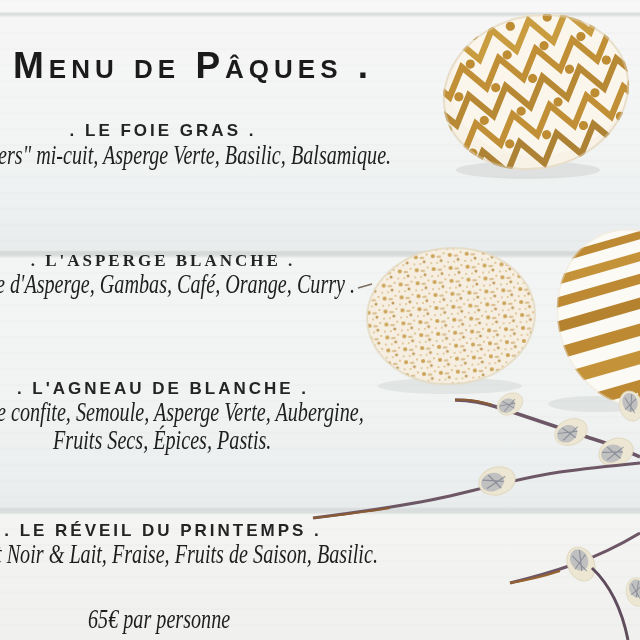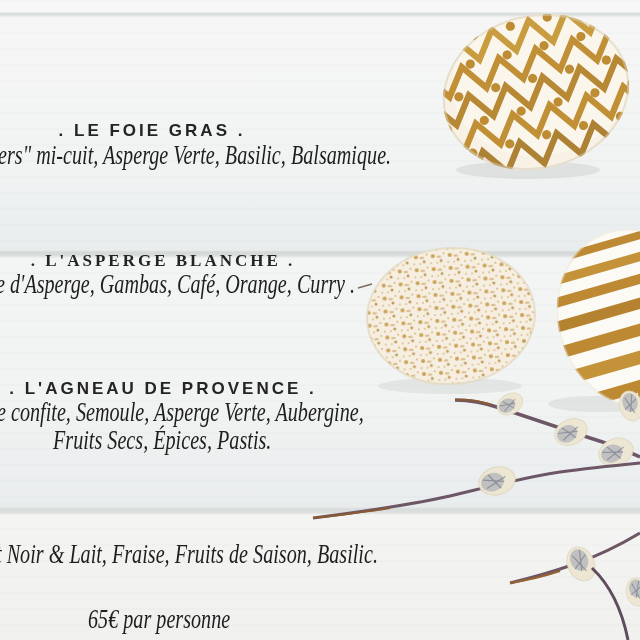--- a/index.html
+++ b/index.html
@@ -141,27 +141,29 @@
       <use href="#catkin" transform="translate(497,481) rotate(-15) scale(1.15)"></use>
 
       <path d="M510,583 C535,577 555,571 575,564 C600,555 620,545 640,533" stroke="#6d5665" stroke-width="3.2"></path>
       <path d="M510,583 C528,580 545,576 560,571" stroke="#96622f" stroke-width="2.2"></path>
       <use href="#catkin" transform="translate(581,564) rotate(65) scale(1.1)"></use>
       <path d="M592,568 C610,585 622,610 628,640" stroke="#5f4c5c" stroke-width="3"></path>
       <use href="#catkin" transform="translate(637,592) rotate(80) scale(0.9)"></use>
     </g>
   </svg>
 
+  <h1 class="txt title">Menu de Pâques .</h1>
 
-  <div class="txt sec-title" style="left:152px;top:122px;">. LE FOIE GRAS .</div>
+  <div class="txt sec-title" style="left:163px;top:122px;">. LE FOIE GRAS .</div>
   <div class="txt desc" style="left:-2px;top:141px;">ers" mi-cuit, Asperge Verte, Basilic, Balsamique.</div>
 
   <div class="txt sec-title" style="left:163px;top:252px;font-family:Liberation Serif, serif;">. L'ASPERGE BLANCHE .</div>
   <div class="txt desc" style="left:-4px;top:270px;">e d'Asperge, Gambas, Café, Orange, Curry .</div>
 
-  <div class="txt sec-title" style="left:163px;top:380px;">. L'AGNEAU DE PROVENCE .</div>
+  <div class="txt sec-title" style="left:163px;top:380px;">. L'AGNEAU DE BLANCHE .</div>
   <div class="txt desc" style="left:-3px;top:398px;">e confite, Semoule, Asperge Verte, Aubergine,</div>
   <div class="txt desc" style="left:53px;top:426px;">Fruits Secs, Épices, Pastis.</div>
 
+  <div class="txt sec-title" style="left:163px;top:522px;">. LE RÉVEIL DU PRINTEMPS .</div>
   <div class="txt desc" style="left:-4px;top:540px;">t Noir &amp; Lait, Fraise, Fruits de Saison, Basilic.</div>
 
   <div class="txt desc" style="left:88px;top:605px;">65€ par personne</div>
 </div>
 
 </body></html>

